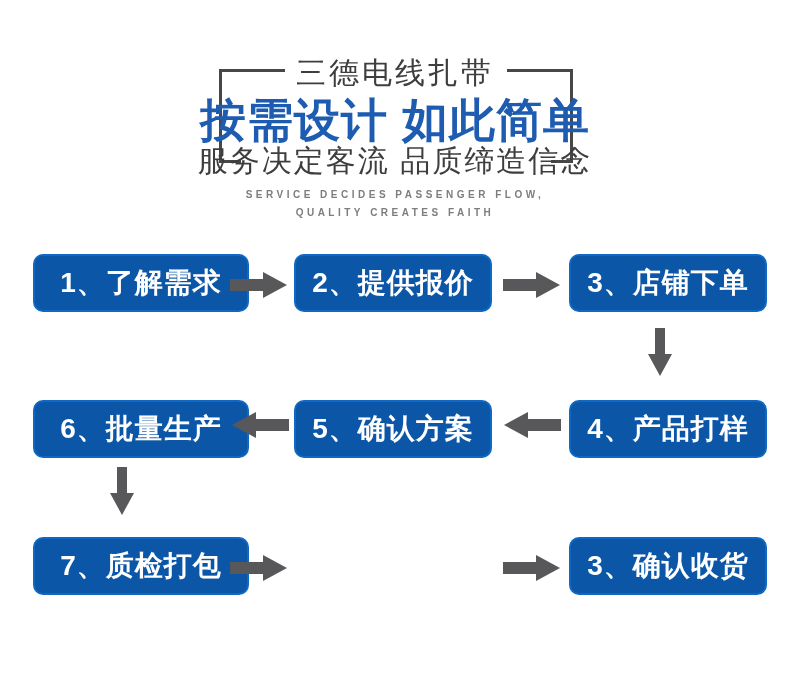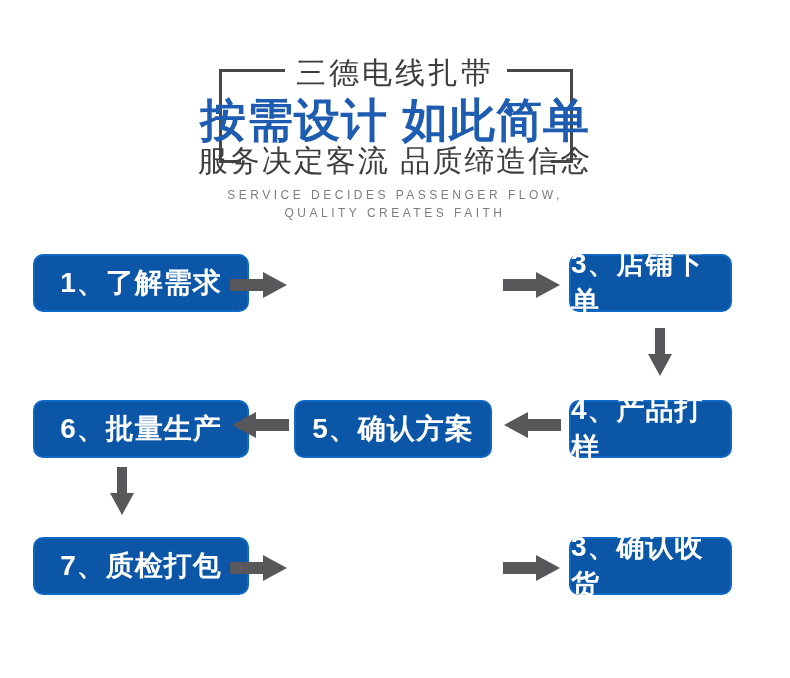--- a/index.html
+++ b/index.html
@@ -27,21 +27,21 @@
   }
   .sub-title {
     position: absolute; left: 0; top: 141px; width: 790px;
     text-align: center;
     font-size: 30px; font-weight: 500; letter-spacing: 2px;
     color: var(--text-dark);
   }
   .english-tagline {
     position: absolute; left: 0; top: 186px; width: 790px;
     text-align: center;
-    font-size: 12px; font-weight: 400; letter-spacing: 3.5px;
+    font-size: 10px; font-weight: 700; letter-spacing: 3.5px;
     line-height: 18px;
     color: var(--text-gray);
   }
 
   
   .bracket { position: absolute; background: var(--bracket-gray); }
   .bl-vert { left: 219px; top: 69px; width: 3px; height: 94px; }
   .bl-top  { left: 219px; top: 69px; width: 66px; height: 3px; }
   .bl-bot  { left: 219px; top: 160px; width: 22px; height: 3px; }
   .br-vert { left: 570px; top: 69px; width: 3px; height: 94px; }
@@ -55,21 +55,21 @@
     background: var(--box-blue);
     border: 2px solid var(--box-edge-blue);
     border-radius: 10px;
     display: flex; align-items: center; justify-content: center;
     color: var(--box-text);
     font-size: 28px; font-weight: 700; letter-spacing: 1px;
     box-sizing: border-box;
   }
   .c1 { left: 33px;  width: 216px; }
   .c2 { left: 294px; width: 198px; }
-  .c3 { left: 569px; width: 163px; }
+  .c3 { left: 569px; width: 198px; }
   .r1 { top: 254px; }
   .r2 { top: 400px; }
   .r3 { top: 537px; align-items: center; }
 
   
   .arrow { position: absolute; color: var(--arrow-gray); line-height: 0; }
   .arrow svg { display: block; }
   .a-r1-1 { left: 230px; top: 272px; }
   .a-r1-2 { left: 503px; top: 272px; }
   .a-down-right { left: 648px; top: 328px; }
@@ -99,20 +99,23 @@
 
   <div class="step-box r1 c1">
     <span>1、了解需求</span>
   </div>
   <span class="arrow a-r1-1">
     <svg width="57" height="26" viewBox="0 0 57 26">
         <rect x="0" y="7" width="34" height="12" fill="currentColor"></rect>
         <polygon points="33,0 57,13 33,26" fill="currentColor"></polygon>
       </svg>
   </span>
+  <div class="step-box r1 c2">
+    <span>2、提供报价</span>
+  </div>
   <span class="arrow a-r1-2">
     <svg width="57" height="26" viewBox="0 0 57 26">
         <rect x="0" y="7" width="34" height="12" fill="currentColor"></rect>
         <polygon points="33,0 57,13 33,26" fill="currentColor"></polygon>
       </svg>
   </span>
   <div class="step-box r1 c3">
     <span>3、店铺下单</span>
   </div>
 

